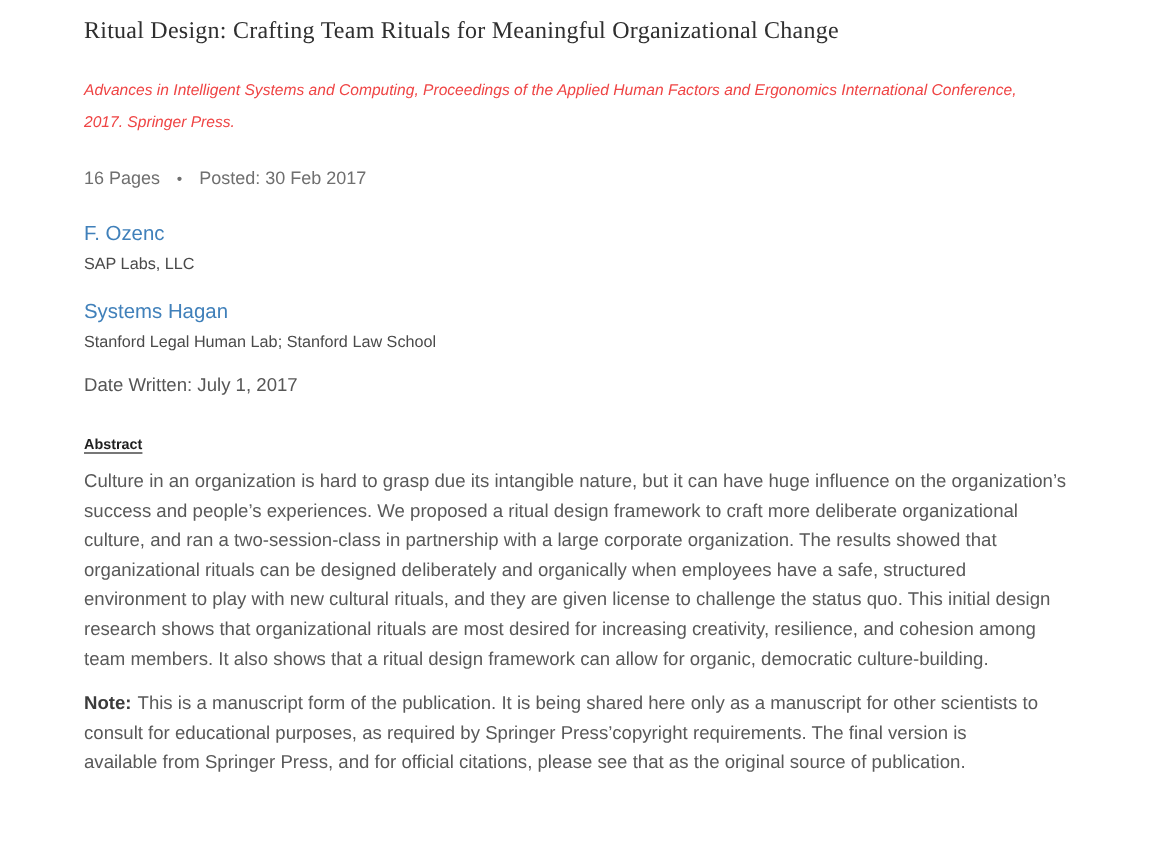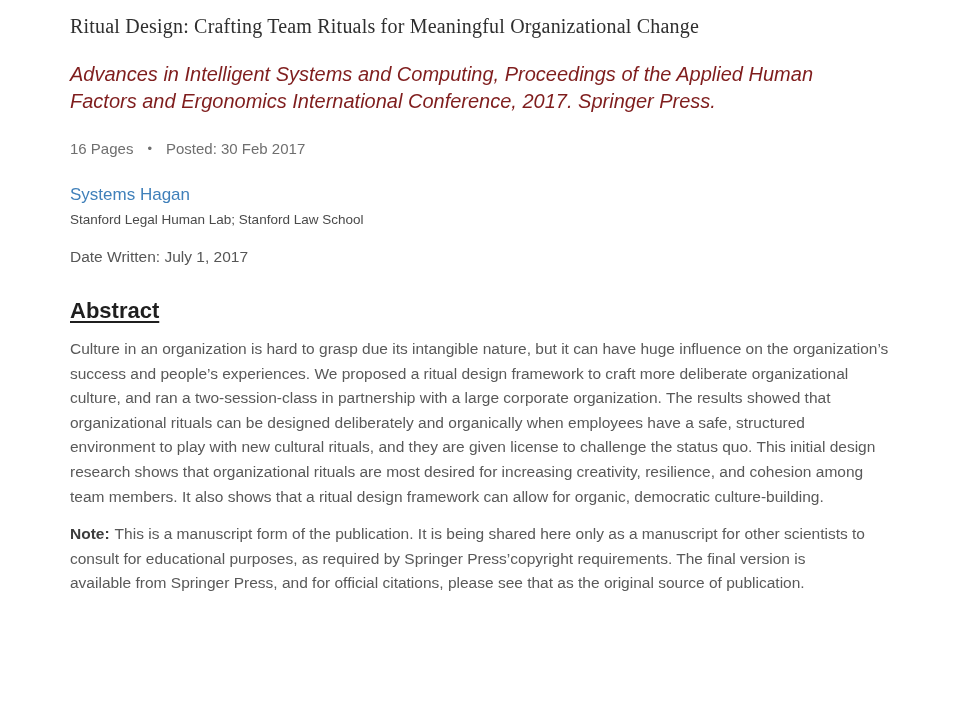--- a/index.html
+++ b/index.html
@@ -18,23 +18,23 @@
     font-weight: 500;
     font-size: 20px;
     line-height: 40px;
     color: #2f2f2f;
     max-width: 760px;
     letter-spacing: 0.2px;
   }
   .pub-info {
     margin-top: 15px;
     font-style: italic;
-    font-size: 20px;
+    font-size: 13px;
     line-height: 27px;
-    color: #7f1d1d;
+    color: #ef4444;
     max-width: 800px;
   }
   .meta-row {
     margin-top: 25px;
     font-size: 15px;
     color: #6f6f6f;
     display: flex;
     align-items: center;
   }
   .meta-row .sep {
@@ -55,21 +55,21 @@
     font-size: 13.5px;
     color: #4a4a4a;
   }
   .date-written {
     margin-top: 21px;
     font-size: 15.5px;
     color: #565656;
   }
   .abstract-heading {
     margin-top: 32px;
-    font-size: 22px;
+    font-size: 12px;
     font-weight: bold;
     color: #1f1f1f;
     text-decoration: underline;
     text-underline-offset: 3px;
   }
   .abstract-body {
     margin-top: 13px;
     font-size: 15.5px;
     line-height: 24.6px;
     color: #595959;
@@ -96,20 +96,24 @@
   <h1 class="paper-title">Ritual Design: Crafting Team Rituals for Meaningful Organizational Change</h1>
 
   <p class="pub-info">Advances in Intelligent Systems and Computing, Proceedings of the Applied Human Factors and Ergonomics International Conference, 2017. Springer Press.</p>
 
   <div class="meta-row">
     <span>16 Pages</span>
     <span class="sep">•</span>
     <span>Posted: 30 Feb 2017</span>
   </div>
 
+  <div class="author-block">
+    <a href="#" class="author-link">F. Ozenc</a>
+    <div class="author-affil">SAP Labs, LLC</div>
+  </div>
 
   <div class="author-block">
     <a href="#" class="author-link">Systems Hagan</a>
     <div class="author-affil">Stanford Legal Human Lab; Stanford Law School</div>
   </div>
 
   <div class="date-written">Date Written: July 1, 2017</div>
 
   <h2 class="abstract-heading">Abstract</h2>
 

